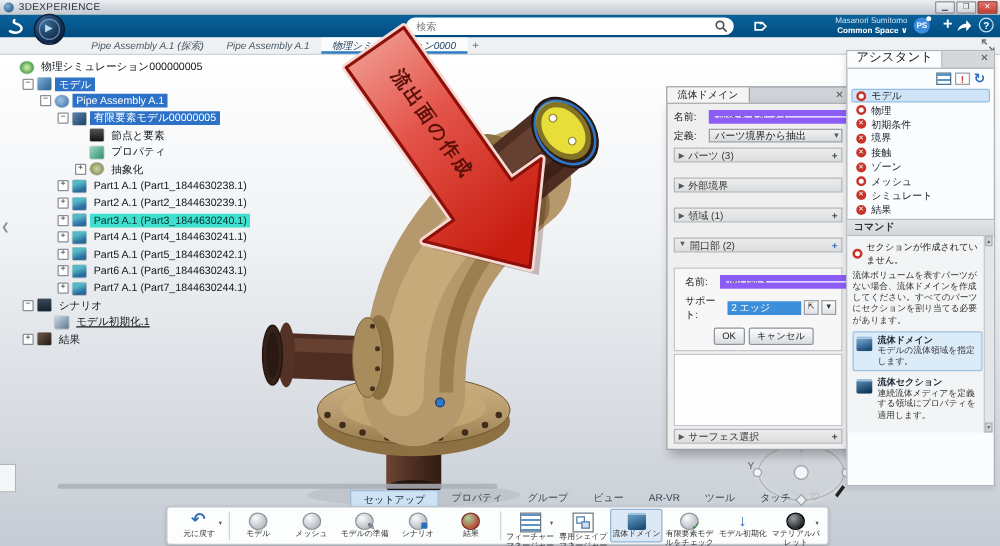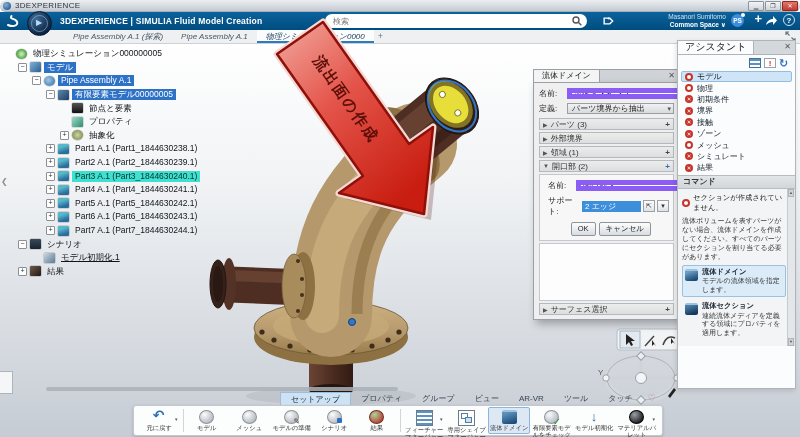--- a/index.html
+++ b/index.html
@@ -1,20 +1,20 @@
 <!DOCTYPE html>
 <html><head>
 <meta charset="utf-8">
 <style>
   html,body{margin:0;padding:0;}
   body{font-family:"Liberation Sans","DejaVu Sans",sans-serif;}
   #win{position:relative;width:800px;height:437px;overflow:hidden;background:#fff;user-select:none;}
 
   
-  #titlebar{position:absolute;left:0;top:0;width:800px;height:12px;background:linear-gradient(#eceff2,#c3cad1);border-bottom:1px solid #a8afb6;box-sizing:border-box;border-radius:6px;}
+  #titlebar{position:absolute;left:0;top:0;width:800px;height:12px;background:linear-gradient(#eceff2,#c3cad1);border-bottom:1px solid #a8afb6;box-sizing:border-box;}
   #title-ic{position:absolute;left:3px;top:2px;width:8px;height:8px;border-radius:50%;background:radial-gradient(circle at 35% 35%,#7fb2d9,#18467a);}
   #title-text{position:absolute;left:15px;top:1px;font-size:8px;color:#2b3340;letter-spacing:.3px;}
   .wbtns{position:absolute;right:2px;top:1px;display:flex;gap:1px;}
   .wb{width:16px;height:10px;box-sizing:border-box;border:1px solid #8d949c;background:linear-gradient(#f3f5f7,#cfd5db);font-size:6px;line-height:8px;text-align:center;color:#444;border-radius:1px;}
   .wb.close{background:linear-gradient(#e4766d,#c23b30);border-color:#93271e;color:#fff;font-weight:bold;}
 
   
   #bluebar{position:absolute;left:0;top:12px;width:800px;height:18px;background:linear-gradient(#0b629c,#004c7f);}
   #swoosh{position:absolute;left:5px;top:14px;}
   #logo{position:absolute;left:27px;top:11px;width:25px;height:25px;border-radius:50%;background:radial-gradient(circle at 35% 30%,#3d6a96,#0a2240 75%);border:1px solid #071a30;z-index:26;box-sizing:border-box;}
@@ -75,21 +75,21 @@
   #dialog{position:absolute;left:533px;top:69px;width:147px;z-index:20;font-size:8px;}
   #dlg-tabstrip{height:13px;background:#cfd3d7;border:1px solid #9aa0a6;border-bottom:0;display:flex;box-sizing:border-box;}
   #dlg-tab{background:#f4f4f4;border-right:1px solid #9aa0a6;padding:0 8px;line-height:12px;font-size:8px;color:#222;}
   #dlg-close{margin-left:auto;padding:0 4px;color:#555;font-size:8px;line-height:12px;}
   #dlg-body{background:#efefef;border:1px solid #9aa0a6;box-shadow:3px 4px 8px rgba(0,0,0,.28);padding:5px 5px 4px 5px;box-sizing:border-box;}
   .frow{display:flex;align-items:center;margin-bottom:4px;}
   .flabel{width:28px;color:#222;flex:none;}
   .tinput{flex:1;height:11px;background:#fff;border:5px solid #8b5cf6;font-size:8px;padding:0 2px;box-sizing:border-box;font-family:inherit;}
   .dselect{flex:1;height:11px;background:linear-gradient(#f2f2f2,#d8dadc);border:1px solid #9aa0a6;line-height:10px;padding:0 10px 0 4px;position:relative;box-sizing:border-box;color:#222;}
   .dselect::after{content:"▾";position:absolute;right:2px;top:0;font-size:7px;color:#555;}
-  .secbar{height:12px;background:linear-gradient(#ececec,#dcdedf);border:1px solid #b4b9be;display:flex;align-items:center;padding:0 3px;margin-bottom:2px;box-sizing:border-box;color:#333;}
+  .secbar{height:12px;background:linear-gradient(#ececec,#dcdedf);border:1px solid #b4b9be;display:flex;align-items:center;padding:0 3px;margin-bottom:12px;box-sizing:border-box;color:#333;}
   .secbar .arr{font-size:6px;margin-right:3px;color:#555;}
   .secbar .plus{margin-left:auto;font-weight:bold;color:#444;}
   .secbar .plus.blue{color:#2d6fc0;}
   #opening-panel{background:#f7f7f7;border:1px solid #c4c8cc;padding:5px 4px 4px 8px;margin-bottom:2px;}
   .support-val{width:64px;height:11px;background:#3d8edb;color:#fff;line-height:11px;padding:0 3px;box-sizing:border-box;}
   .mini-btn{width:13px;height:12px;background:linear-gradient(#fdfdfd,#dfe2e5);border:1px solid #9aa0a6;box-sizing:border-box;text-align:center;line-height:10px;font-size:7px;color:#333;margin-left:2px;}
   .btnrow{display:flex;justify-content:flex-end;gap:3px;margin-top:5px;padding-right:18px;}
   .dbtn{height:12px;background:linear-gradient(#fdfdfd,#d9dcdf);border:1px solid #8d949c;border-radius:2px;font-size:7.5px;line-height:11px;padding:0 6px;color:#222;}
   #dlg-list{height:56px;background:#fdfdfd;border:1px solid #c4c8cc;margin-bottom:2px;}
 
@@ -165,21 +165,20 @@
       <div class="wb">❐</div>
       <div class="wb close">✕</div>
     </div>
   </div>
 
   <div id="bluebar"></div>
   <svg id="swoosh" width="18" height="14">
     <path d="M3 11 C10 14 14 10 11.5 7 C9 4 4.5 5.5 6.5 2" stroke="#fff" fill="none" stroke-width="2" stroke-linecap="round"></path>
   </svg>
   <div id="logo"></div>
-  <div id="app-title">3DEXPERIENCE | SIMULIA Fluid Model Creation</div>
   <div id="searchbox" style="z-index:26;">
     <input id="search-input" placeholder="検索" style="">
     <svg id="search-ic" width="10" height="10">
       <circle cx="4" cy="4" r="3" fill="none" stroke="#555" stroke-width="1.4"></circle>
       <line x1="6.3" y1="6.3" x2="9.3" y2="9.3" stroke="#555" stroke-width="1.4"></line>
     </svg>
   </div>
   <svg id="tag-ic" width="14" height="14" style="z-index:26;position:absolute;">
     <path d="M3 7 L7 3 L11 3 L11 7 L7 11 Z" fill="none" stroke="#fff" stroke-width="1.4" transform="rotate(45 7 7)"></path>
     <circle cx="8.6" cy="4.6" r="1" fill="#fff"></circle>

